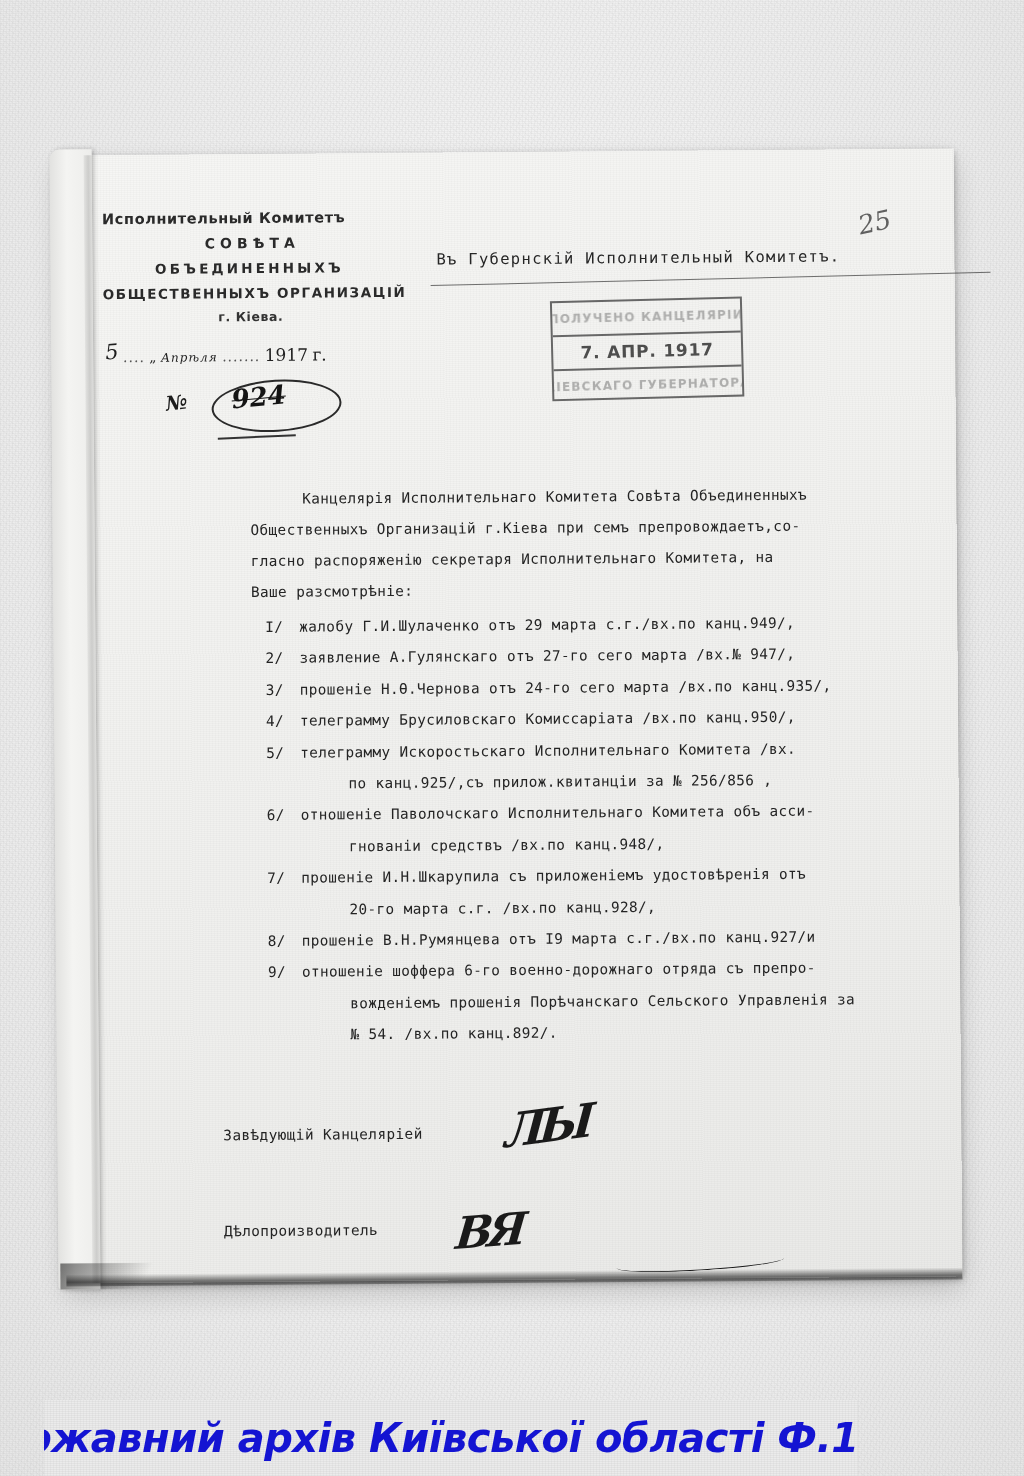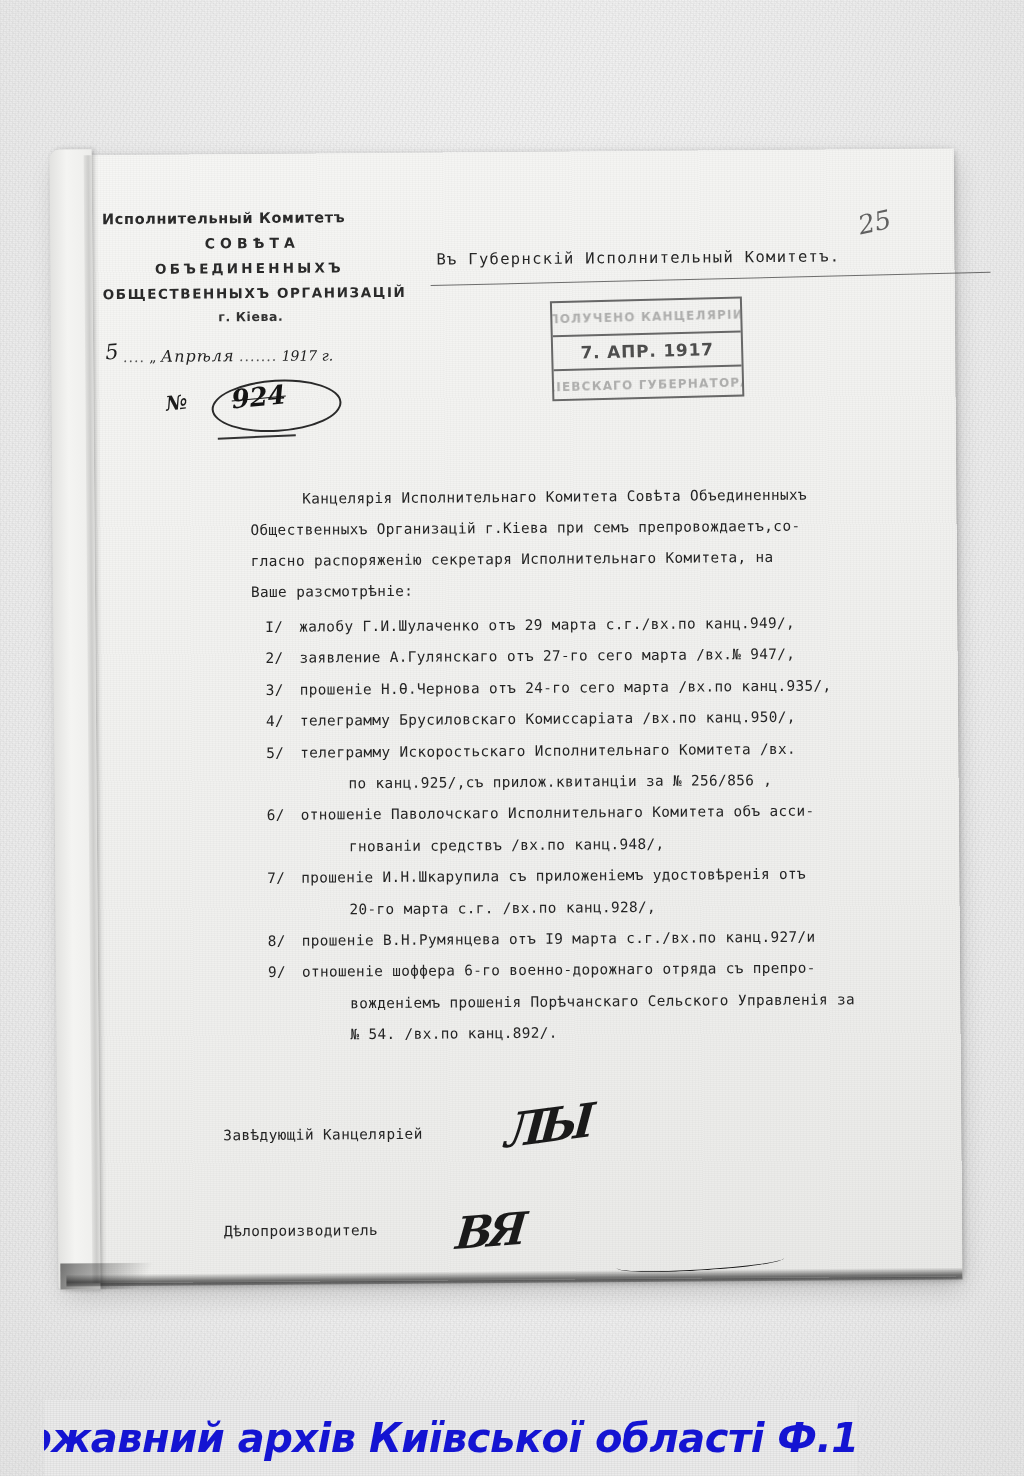--- a/index.html
+++ b/index.html
@@ -152,28 +152,27 @@
     font-size: 21px;
     font-style: italic;
     color: #1d1d1d;
     display: inline-block;
     transform: translateY(-3px) rotate(-4deg);
   }
   .date-dots { letter-spacing: 1px; color: #555; }
   .date-month {
     font-family: "DejaVu Serif", serif;
     font-style: italic;
-    font-size: 16px;
+    font-size: 12px;
     letter-spacing: 1px;
     color: #222;
   }
   .date-year {
     font-family: "DejaVu Serif", serif;
-    font-style: italic;
-    font-size: 14px;
+    font-size: 17px;
     color: #222;
     text-align: right;
   }
 
   
   .refno {
     position: absolute;
     left: 100px;
     top: 222px;
     width: 190px;

